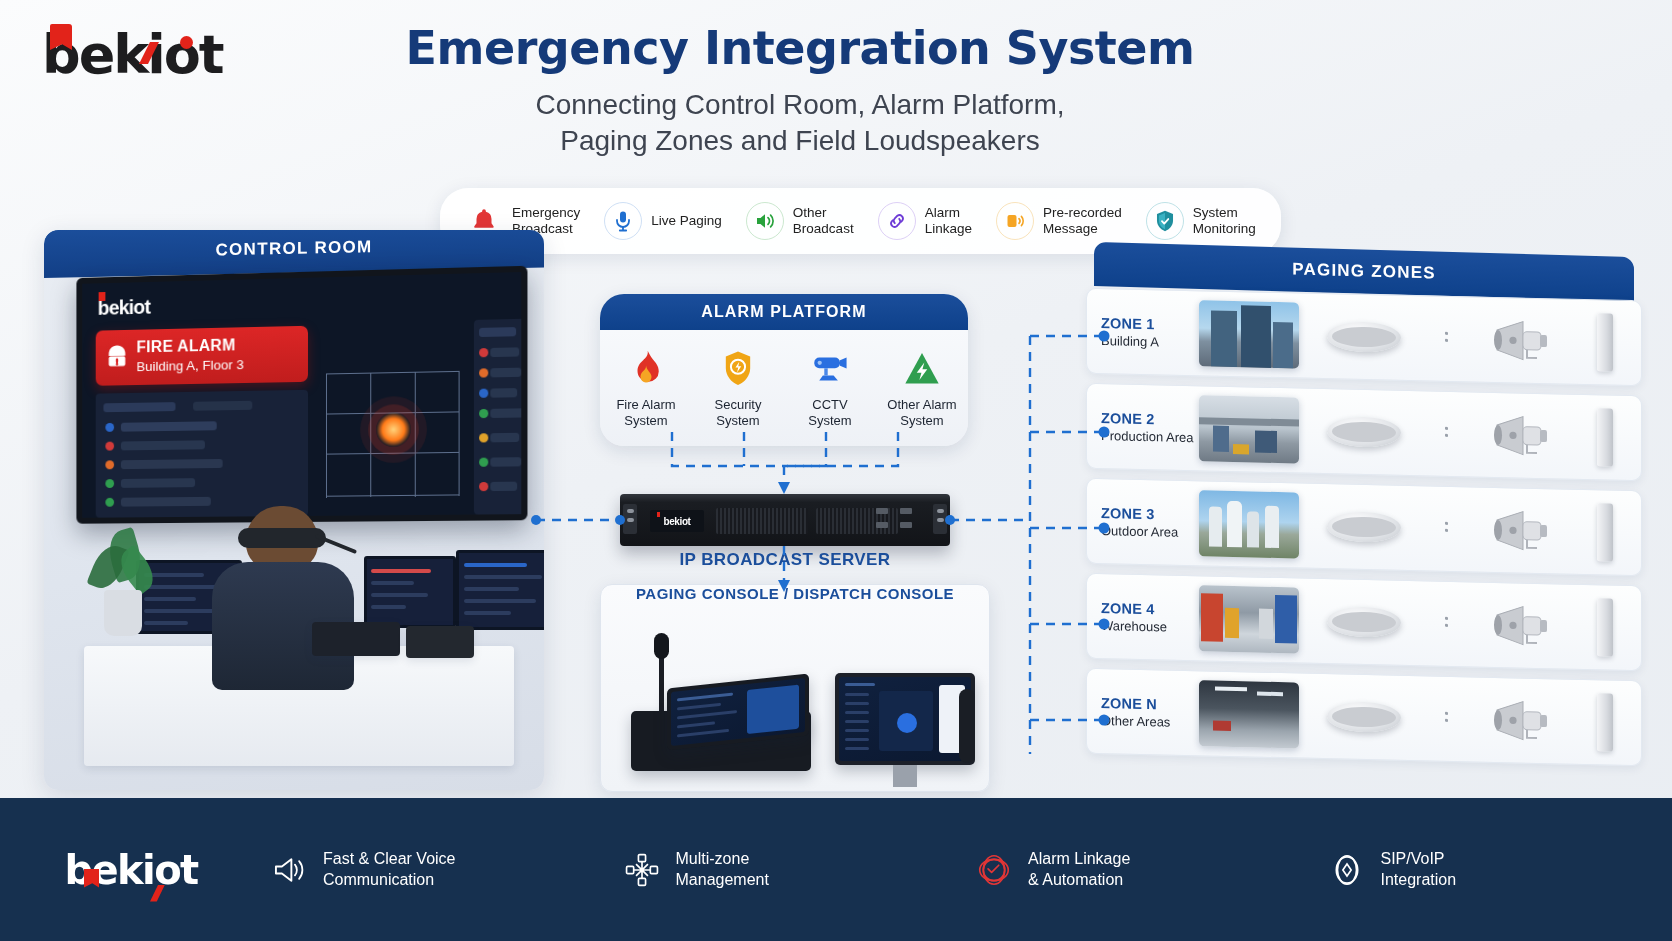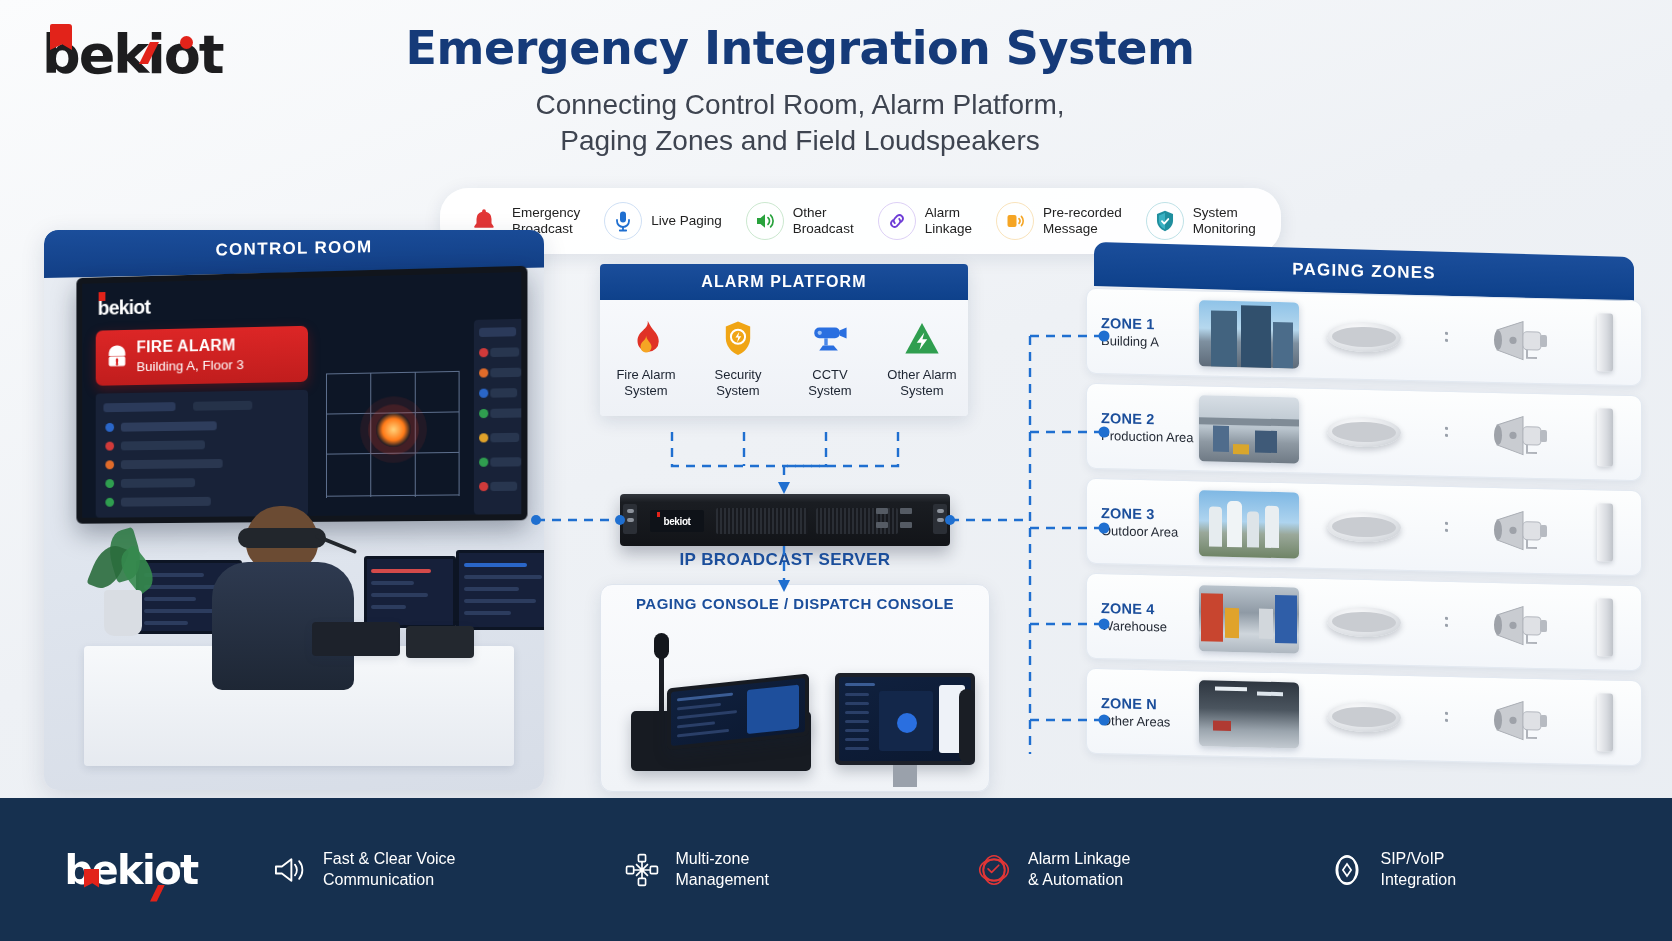--- a/index.html
+++ b/index.html
@@ -102,22 +102,22 @@
     background: radial-gradient(circle,#ffd27a 0%,#ff7a18 45%,rgba(220,60,20,0) 72%);
     box-shadow: 0 0 0 8px rgba(220,60,40,.18), 0 0 0 16px rgba(220,60,40,.10); }
   #operator { position: absolute; left: 150px; top: 276px; width: 200px; height: 250px; }
   .desk { position: absolute; background: #f3f5f8; border-radius: 4px; box-shadow: 0 3px 8px rgba(30,50,80,.12); }
   .mon { position: absolute; background: #16203a; border: 3px solid #0d1524; border-radius: 3px; overflow: hidden; }
   .mon .bar { position: absolute; left: 5%; height: 4px; border-radius: 2px; background: #2c3c5e; }
   .plant { position: absolute; left: 46px; top: 300px; width: 66px; height: 110px; }
   .leaf { position: absolute; background: #2f7a45; border-radius: 60% 10% 60% 10%; opacity: .9; }
 
   
-  #alarm-platform { position: absolute; left: 600px; top: 28px; width: 368px; height: 152px;
-    border-radius: 4px; box-shadow: 0 5px 18px rgba(20,40,80,.12); background: #f2f4f8; overflow: hidden; }
+  #alarm-platform { position: absolute; left: 600px; top: 58px; width: 368px; height: 152px;
+    border-radius: 24px; box-shadow: 0 5px 18px rgba(20,40,80,.12); background: #f2f4f8; overflow: hidden; }
   #alarm-platform-header { height: 36px; background: linear-gradient(180deg,#1b4e9b,#0e418b);
     color: #fff; font-size: 16px; font-weight: bold; letter-spacing: 1.1px;
     display: flex; align-items: center; justify-content: center; }
   #alarm-platform-body { display: flex; height: 116px; align-items: center;
     background: linear-gradient(180deg,#f7f9fc,#eef1f6); }
   .ap-item { flex: 1; text-align: center; }
   .ap-icon { height: 44px; display: flex; align-items: center; justify-content: center; }
   .ap-label { margin-top: 6px; font-size: 13px; line-height: 1.25; color: #1c2431; }
 
   
@@ -136,21 +136,21 @@
     repeating-linear-gradient(90deg,#2a2e35 0 2px,#17191e 2px 4px); border-radius: 2px; }
   #server-leds { position: absolute; right: 30px; top: 14px; width: 44px; height: 26px; }
   #server-leds span { position: absolute; width: 12px; height: 6px; background: #555b64; border-radius: 1px; }
   #server-label { position: absolute; left: 0; top: 56px; width: 330px; text-align: center;
     font-size: 17px; font-weight: bold; color: #1b4e9b; letter-spacing: .4px; }
 
   
   #paging-console { position: absolute; left: 600px; top: 348px; width: 390px; height: 208px;
     background: linear-gradient(180deg,#fafbfd,#f0f3f7); border: 1px solid #dfe5ee;
     border-radius: 12px; box-shadow: 0 5px 18px rgba(20,40,80,.10); overflow: hidden; }
-  #paging-console-title { text-align: center; margin-top: 10px; font-size: 15px;
+  #paging-console-title { text-align: center; font-size: 15px;
     font-weight: bold; color: #1b4e9b; letter-spacing: .5px; }
   .pc-device { position: absolute; background: #171b22; border-radius: 5px; box-shadow: 0 6px 14px rgba(20,30,50,.25); }
   .pc-screen { position: absolute; background: linear-gradient(160deg,#10213f,#0b1830); border-radius: 3px; overflow: hidden; }
   .pc-screen .l { position: absolute; height: 3px; border-radius: 2px; background: #2a3f68; }
   .pc-goose { position: absolute; width: 5px; background: #1a1d24; border-radius: 3px; }
 
   
   #paging-zones { position: absolute; left: 1086px; top: 0px; width: 556px; height: 552px; }
   #paging-zones-header { position: absolute; left: 8px; top: 6px; width: 540px; height: 44px;
     background: linear-gradient(180deg,#1b4e9b,#0e418b); border-radius: 12px 12px 0 0;

